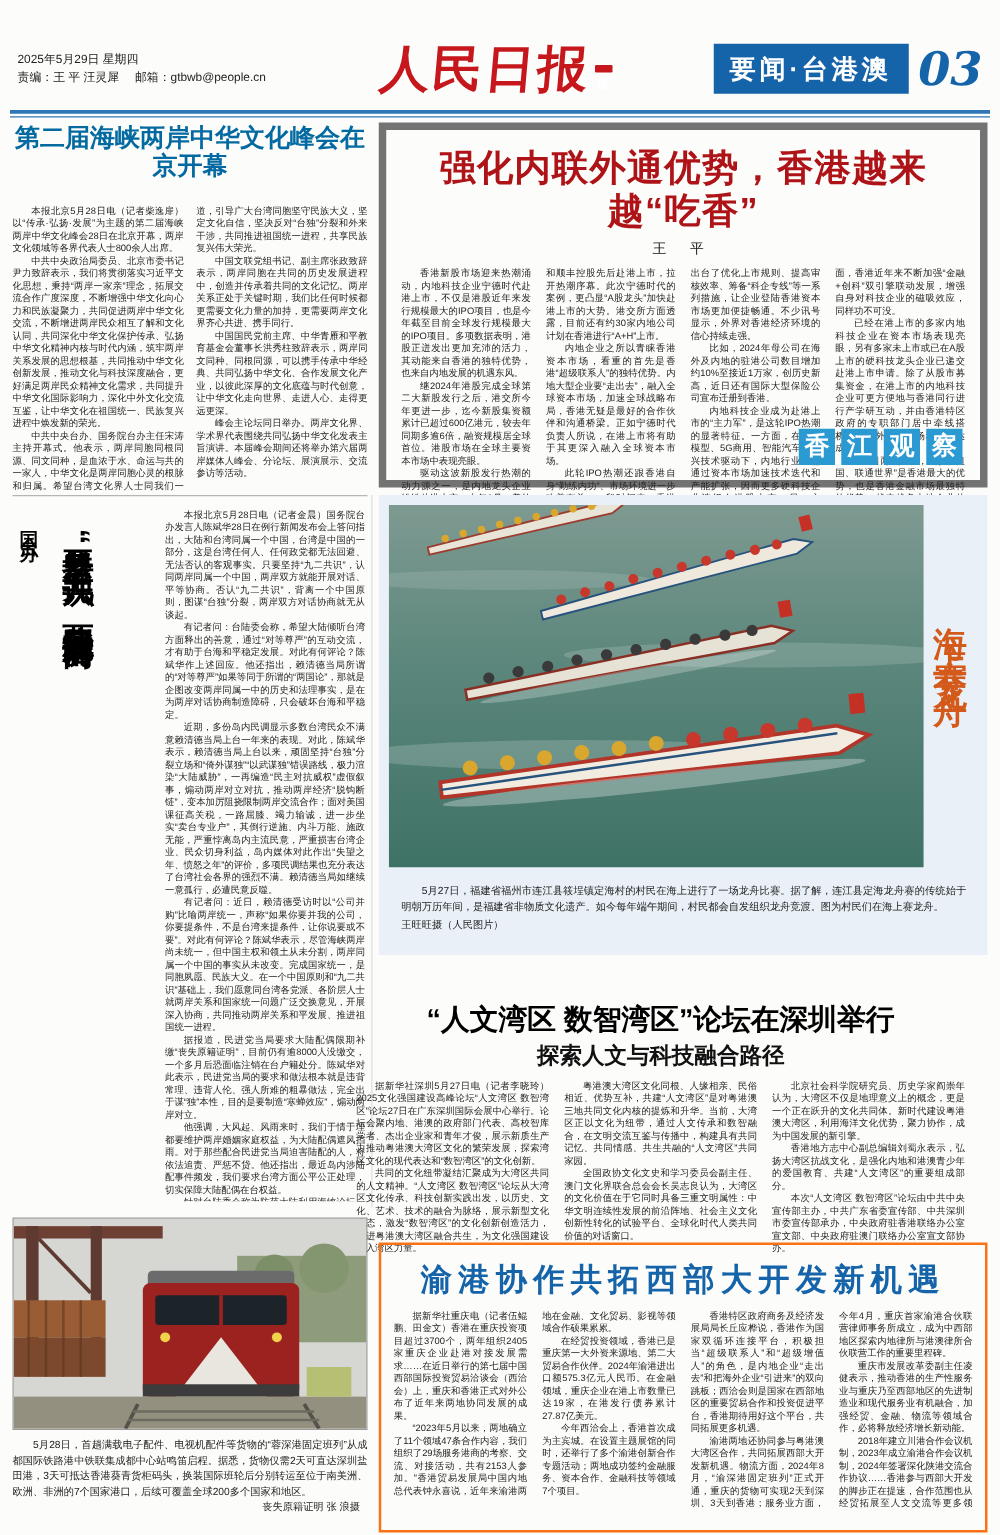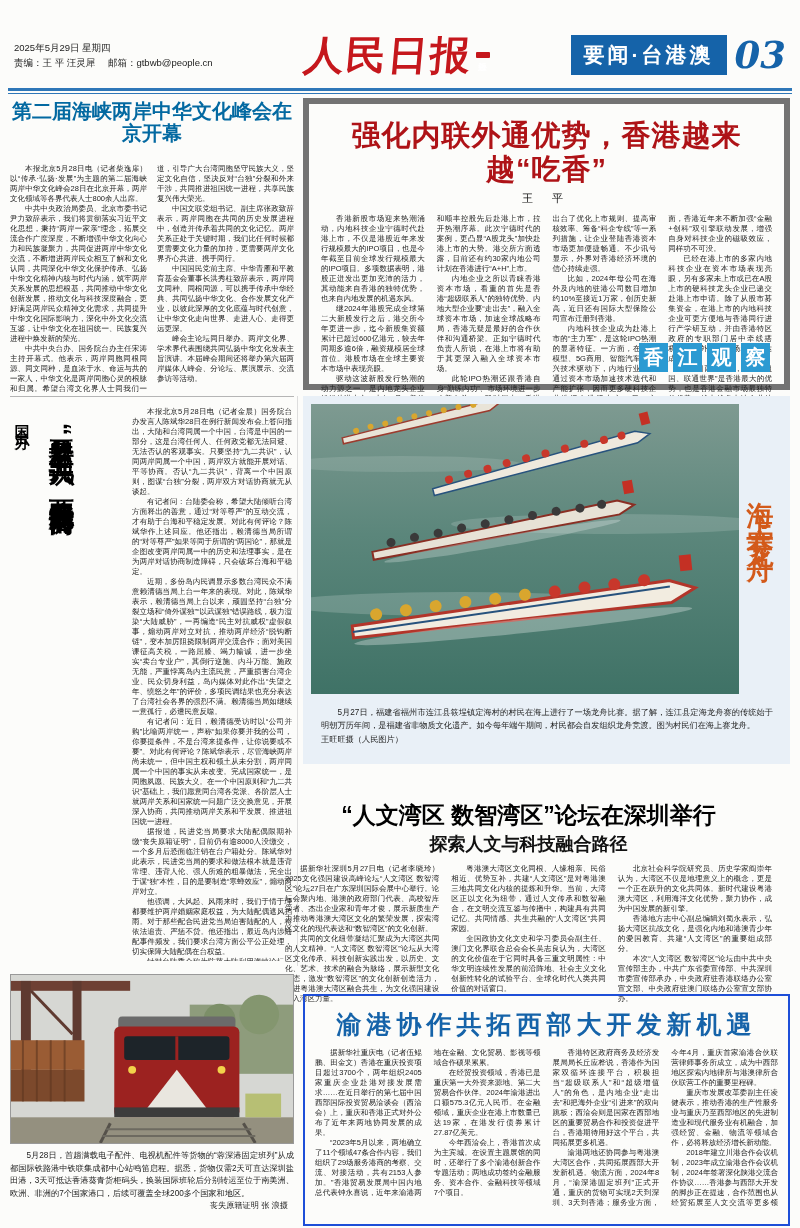--- a/index.html
+++ b/index.html
@@ -64,21 +64,21 @@
   .forum .body-text{height:150px;}
   
   .train-photo{position:absolute;left:10px;top:974px;width:284px;height:170px;border:1px solid #999;
        box-sizing:border-box;}
   .train-captionwrap{position:absolute;left:10px;top:1150px;width:284px;font-size:8.2px;
        line-height:12.5px;color:#222;}
   .train-caption{text-indent:2em;text-align:justify;}
   .train-credit{text-align:right;padding-right:6px;}
   
   .yugang{position:absolute;left:303px;top:994px;width:487px;height:232px;box-sizing:border-box;
-       border:2px solid #1d4ed8;padding:6px 10px;}
+       border:2px solid #f97316;padding:6px 10px;}
   .yugang h2{font-size:25px;line-height:30px;font-weight:bold;color:#1563a9;text-align:center;
        letter-spacing:5px;margin:7px 0 9px;}
   .yugang .body-text{height:166px;}
   .vdiv{position:absolute;left:297px;top:396px;height:570px;border-left:1px solid #ddd;width:0;}
 </style>
 </head>
 <body>
 
 <div class="page">
 

